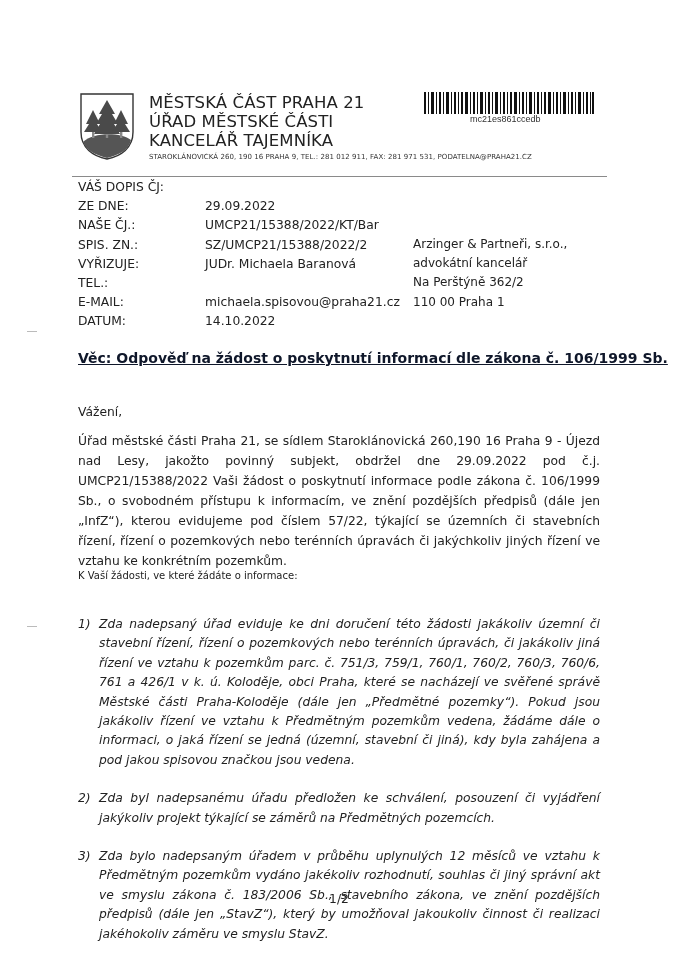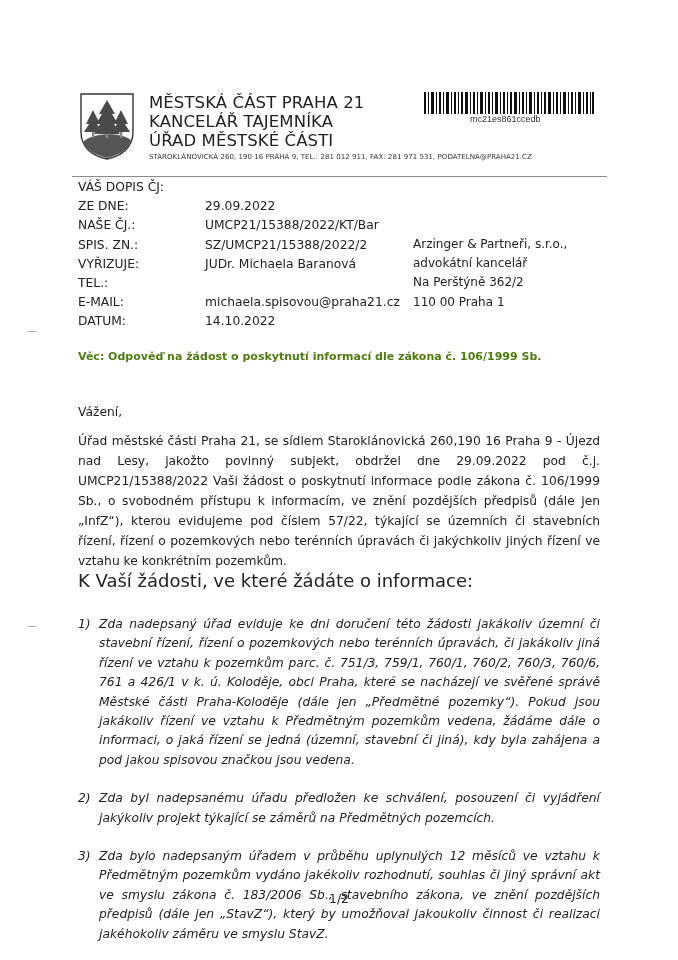--- a/index.html
+++ b/index.html
@@ -20,25 +20,25 @@
   .meta { position: absolute; left: 78px; top: 178px; }
   .meta-row { position: relative; height: 19.2px; font-size: 12.3px; line-height: 19.2px; white-space: nowrap; }
   .meta-label { position: absolute; left: 0; color: #222; }
   .meta-value { position: absolute; left: 127px; color: #222; }
 
   .recipient { position: absolute; left: 413px; top: 235px; font-size: 12px; line-height: 19.2px; color: #222; }
   .recipient div { white-space: nowrap; }
 
   .margin-mark { position: absolute; height: 1px; background: #bbbbbb; }
 
-  .subject { position: absolute; left: 78px; top: 350px; font-size: 11px; font-weight: bold; white-space: nowrap; color: #4d7c0f; }
+  .subject { position: absolute; left: 78px; top: 350px; font-size: 14px; font-weight: bold; text-decoration: underline; white-space: nowrap; color: #0f172a; }
 
   .greeting { position: absolute; left: 78px; top: 405px; font-size: 12.3px; }
   .para { position: absolute; left: 78px; top: 431px; width: 522px; font-size: 12.3px; line-height: 20px; text-align: justify; color: #222; }
-  .intro { position: absolute; left: 78px; top: 570px; font-size: 18px; color: #222; }
+  .intro { position: absolute; left: 78px; top: 570px; font-size: 10px; color: #222; }
 
   .qlist { position: absolute; left: 78px; top: 615px; width: 522px; }
   .q { position: relative; padding-left: 21px; font-style: italic; font-size: 12.3px; line-height: 19.4px; text-align: justify; color: #222; margin-bottom: 19px; }
   .q-num { position: absolute; left: 0; top: 0; font-style: italic; }
 
   .pagenum { position: absolute; left: 0; width: 678px; top: 892px; text-align: center; font-size: 12.3px; color: #222; }
 </style>
 </head>
 <body>
 
@@ -54,22 +54,22 @@
     </g>
     <g fill="#888">
       <rect x="13" y="40" width="2.4" height="6"></rect>
       <rect x="26.8" y="42" width="2.4" height="4"></rect>
       <rect x="41" y="40" width="2.4" height="6"></rect>
     </g>
   </svg>
 
   <div class="org">
     <div class="org-line">MĚSTSKÁ ČÁST PRAHA 21</div>
+    <div class="org-line">ÚŘAD MĚSTSKÉ ČÁSTI</div>
     <div class="org-line">KANCELÁŘ TAJEMNÍKA</div>
-    <div class="org-line">ÚŘAD MĚSTSKÉ ČÁSTI</div>
   </div>
   <div class="org-address">STAROKLÁNOVICKÁ 260, 190 16  PRAHA 9, TEL.: 281 012 911, FAX: 281 971 531, PODATELNA@PRAHA21.CZ</div>
 
   <svg class="barcode" viewBox="0 0 170 22" preserveAspectRatio="none">
     <g fill="#111">
       <rect x="0" y="0" width="2" height="22"></rect>
         <rect x="4" y="0" width="1" height="22"></rect>
         <rect x="7" y="0" width="3" height="22"></rect>
       <rect x="12" y="0" width="1" height="22"></rect>
         <rect x="15" y="0" width="2" height="22"></rect>

